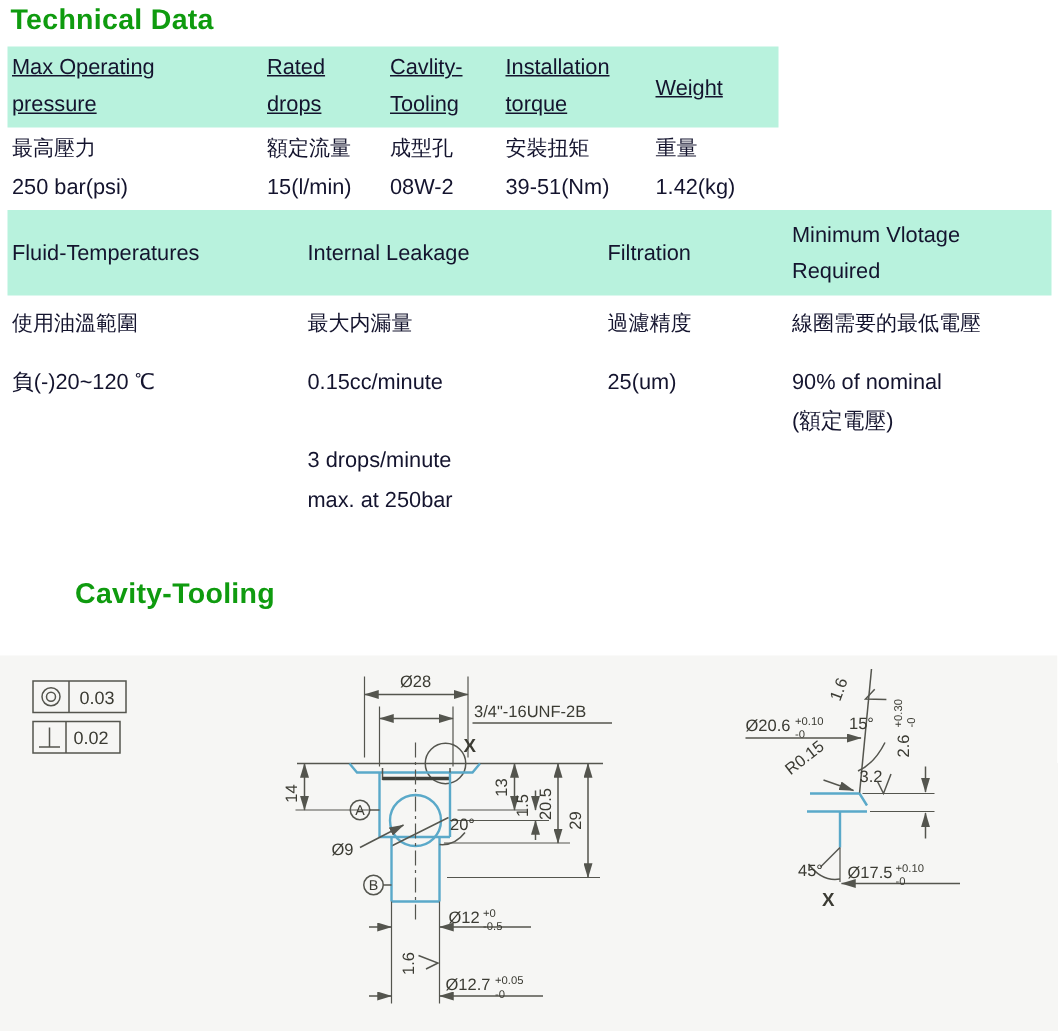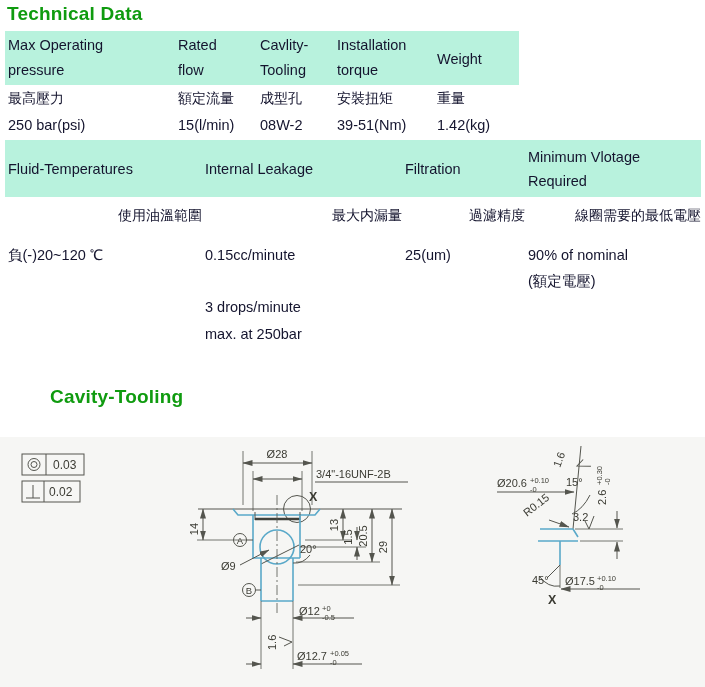--- a/index.html
+++ b/index.html
@@ -13,34 +13,34 @@
     letter-spacing:0.2px;
     text-align:center;
   }
   #title-td { top:3px; }
   #title-ct { top:386px;margin-left:43px; }
   .tbl { position:absolute; left:5px; }
   #tbl1 { top:31px; width:514px; }
   #tbl2 { top:140px; width:696px; }
   .row { display:flex; }
   .row.head { background:#b8f2dd; }
-  #tbl1 .row.head { height:54px; padding-top:2px; }
+  #tbl1 .row.head { height:54px; padding-top:2px;text-decoration:underline; }
   #tbl2 .row.head { height:57px; }
   .c { padding-left:3px; font-size:14.5px; line-height:25px; }
   .t1c0{width:170px} .t1c1{width:82px} .t1c2{width:77px} .t1c3{width:100px} .t1c4{width:85px}
   .t2c0{width:197px} .t2c1{width:200px} .t2c2{width:123px} .t2c3{width:176px}
   #tbl1 .row.head .t1c0{padding-right:48px}
   #tbl1 .row.head .t1c1{padding-right:36px}
   #tbl1 .row.head .t1c3{padding-right:18px}
   #tbl1 .row.head .t1c4{display:flex; align-items:center;}
   #tbl2 .row.head .c{display:flex; align-items:center; line-height:24px;}
   #tbl2 .row.head .t2c3{padding-right:12px}
   .row.zh .c { line-height:27px; height:27px; font-size:14px; white-space:nowrap; }
   .row.val .c { line-height:26px; height:26px; white-space:nowrap; }
-  #tbl2 .row.zh .c { line-height:36px; height:36px;text-align:right; }
+  #tbl2 .row.zh .c { line-height:36px; height:36px; }
   #tbl2 .row.val { align-items:flex-start; }
   #tbl2 .row.val .c { height:auto; line-height:26px; padding-top:9px; white-space:nowrap; }
   .row.extra .c { line-height:27px; height:27px; white-space:nowrap; }
   .drawing {
     position:absolute; left:0; top:437px; width:705px; height:250px;
     background:#f6f6f4;
   }
   .drawing svg { display:block; }
   .g  { stroke:#54554e; stroke-width:1; fill:none; }
   .thn{ stroke:#54554e; stroke-width:0.8; fill:none; }
@@ -60,21 +60,21 @@
 </head>
 <body>
 
 <div class="page">
 
   <div class="title" id="title-td">Technical Data</div>
 
   <div class="tbl" id="tbl1">
     <div class="row head">
       <div class="c t1c0">Max Operating pressure</div>
-      <div class="c t1c1">Rated flow</div>
+      <div class="c t1c1">Rated drops</div>
       <div class="c t1c2">Cavlity-Tooling</div>
       <div class="c t1c3">Installation torque</div>
       <div class="c t1c4">Weight</div>
     </div>
     <div class="row zh">
       <div class="c t1c0">最高壓力</div>
       <div class="c t1c1">額定流量</div>
       <div class="c t1c2">成型孔</div>
       <div class="c t1c3">安裝扭矩</div>
       <div class="c t1c4">重量</div>

